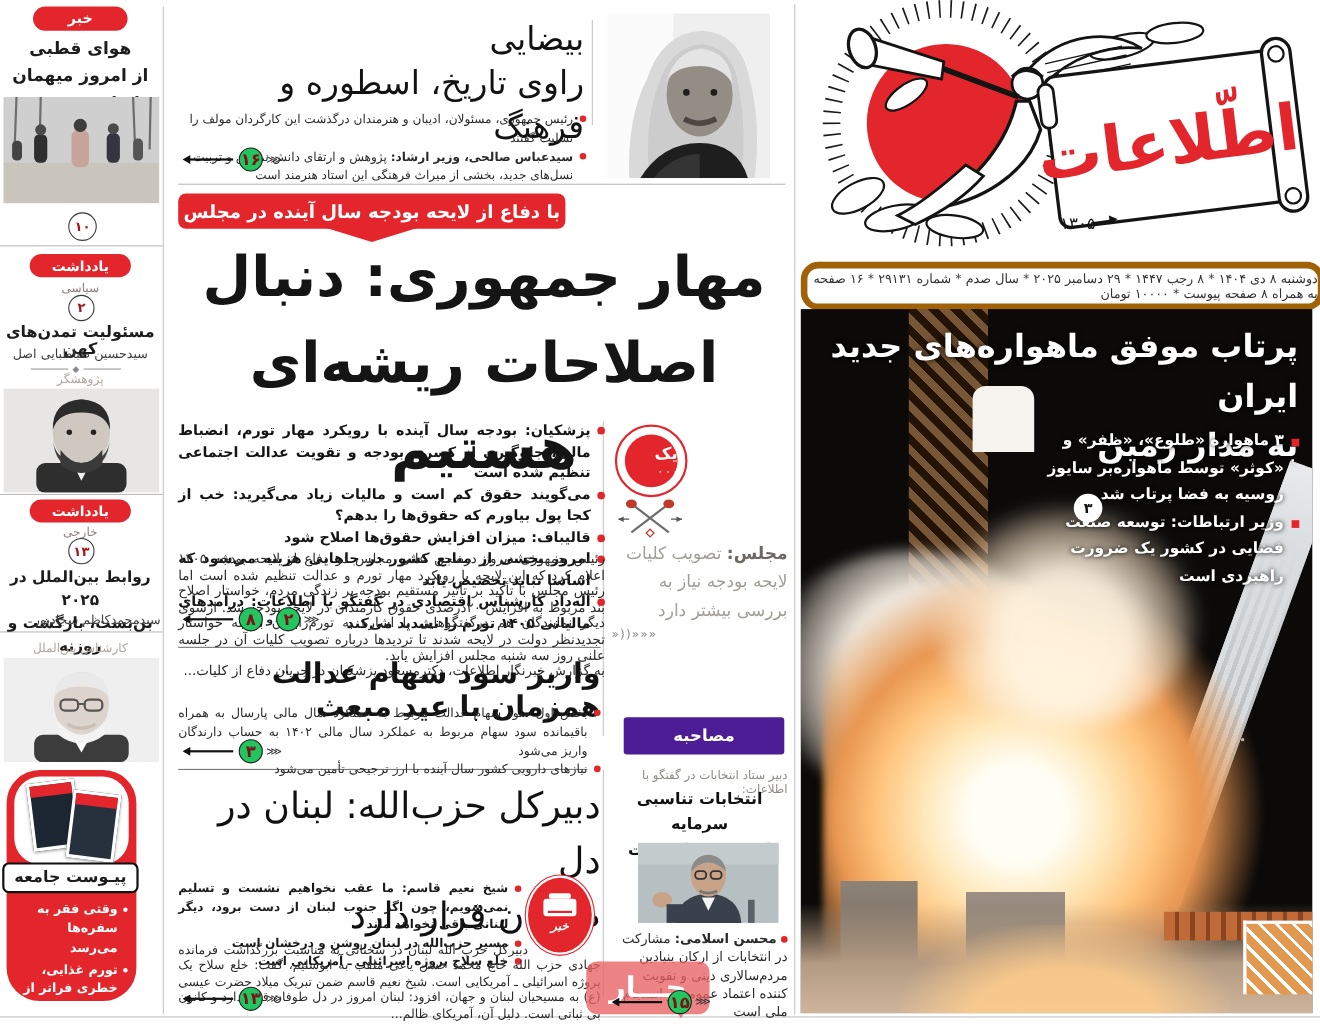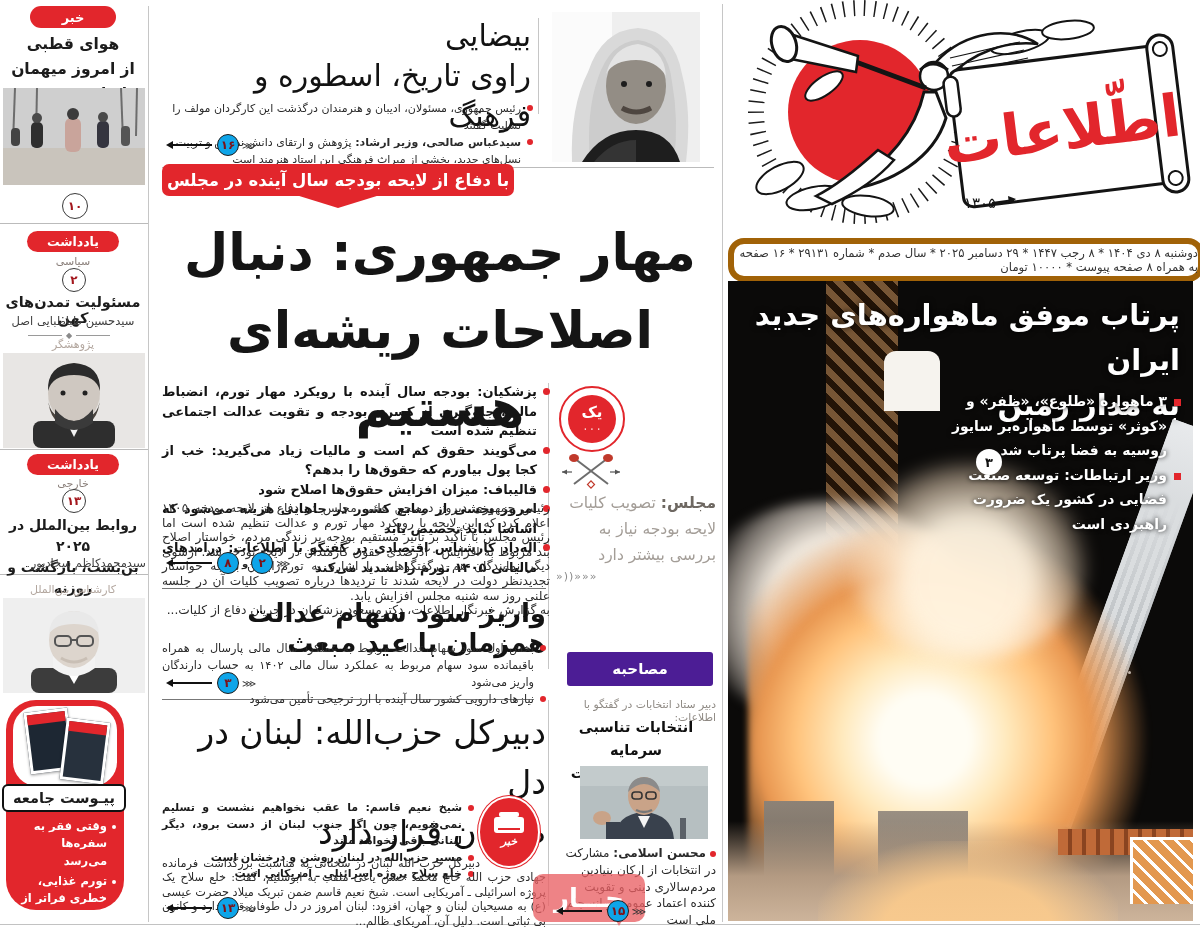--- a/index.html
+++ b/index.html
@@ -7,22 +7,22 @@
          font-family:"DejaVu Sans",sans-serif;direction:rtl;color:#1c1c1c}
   .abs{position:absolute}
   .vrule{position:absolute;width:1px;background:#c6c6c6}
   .hrule{position:absolute;height:1px;background:#9a9a9a}
   .badge{position:absolute;background:#e2262c;color:#fff;font-weight:bold;text-align:center;
          border-radius:14px;display:flex;align-items:center;justify-content:center}
   .sc{position:absolute;width:24px;height:24px;border:1.2px solid #3a3a3a;border-radius:50%;
       display:flex;align-items:center;justify-content:center;font-size:12px;font-weight:bold;color:#a3161c;background:#fff}
   .pn{position:absolute;display:flex;align-items:center;gap:3px;direction:rtl}
   .pn .fe{font-size:10px;color:#333;letter-spacing:-1px}
-  .pn .c{width:20px;height:20px;border:1.3px solid #1d1d1d;border-radius:50%;background:#0ea5e9;
-         display:flex;align-items:center;justify-content:center;font-size:12px;font-weight:bold;color:#7c1217}
+  .pn .c{width:20px;height:20px;border:1.3px solid #1d1d1d;border-radius:50%;background:#22c55e;
+         display:flex;align-items:center;justify-content:center;font-size:15px;font-weight:bold;color:#7c1217}
   .pn .sep{font-size:10px;color:#222;font-weight:bold}
   .pn .al{width:44px;height:1.5px;background:#111;position:relative;margin-right:2px}
   .pn .al::after{content:"";position:absolute;left:-6px;top:-3.5px;border:4px solid transparent;border-right:7px solid #111}
   .bl{display:flex;gap:6px;align-items:flex-start}
   .bl .dot{flex:none;width:7px;height:7px;border-radius:50%;background:#e2262c;margin-top:6px}
   .bl.small .dot{width:6px;height:6px;margin-top:5px}
   .wb{display:flex;gap:5px;align-items:flex-start;color:#fff;font-weight:bold;font-size:11.5px;line-height:1.5;text-align:right}
   .wb .wd{flex:none;width:4px;height:4px;border-radius:50%;background:#fff;margin-top:7px}
   .sqb{display:flex;gap:7px;align-items:flex-start;color:#fff;font-weight:bold;font-size:14px;line-height:1.75;text-align:right}
   .sqb .sq{flex:none;width:7px;height:7px;background:#e2262c;margin-top:10px}
@@ -30,21 +30,21 @@
           display:flex;align-items:center;justify-content:center;border-radius:7px}
   .kicker::after{content:"";position:absolute;bottom:-12px;left:50%;transform:translateX(-50%);
           border-left:42px solid transparent;border-right:42px solid transparent;border-top:13px solid #e2262c}
   .jtext{text-align:justify}
   .role{color:#b3a79f;font-size:11px;text-align:center}
   .minidiv{position:absolute;display:flex;align-items:center;gap:4px;color:#8a8a8a;font-size:8px}
   .minidiv .l{width:34px;height:1px;background:#9a9a9a}
   .stamp-outer{position:absolute;width:62px;height:62px;border:2px solid #e2262c;border-radius:50%;
           display:flex;align-items:center;justify-content:center;background:#fff}
   .stamp-inner{width:48px;height:48px;border-radius:50%;background:#e2262c;color:#fff;display:flex;flex-direction:column;
-          align-items:center;justify-content:center;font-weight:bold;font-size:15px;line-height:1}
+          justify-content:center;font-weight:bold;font-size:15px;line-height:1}
   .stamp-inner .dots{font-size:7px;letter-spacing:2px;margin-top:6px}
   .photo-frame{position:absolute;overflow:hidden}
   .oval-badge{position:absolute;width:58px;height:68px;background:#e2262c;border-radius:50%;
           display:flex;flex-direction:column;align-items:center;justify-content:center;gap:2px;
           box-shadow:0 0 0 2px #fff,0 0 0 3px #e2262c}
   .oval-badge .tw{width:30px;height:16px;background:#fff;border-radius:3px;position:relative}
   .oval-badge .tw::before{content:"";position:absolute;top:-5px;left:5px;width:20px;height:5px;background:#fff;border-radius:2px}
   .oval-badge .tw::after{content:"";position:absolute;bottom:3px;left:4px;width:22px;height:2px;background:#e2262c}
   .oval-badge .lbl{color:#fff;font-size:11px;font-weight:bold;font-style:italic}
   .wm{position:absolute;background:rgba(233,96,100,.78);border-radius:10px;color:#fff;font-weight:bold;
@@ -209,21 +209,21 @@
         <span class="dot"></span>
         <span><b>سیدعباس صالحی، وزیر ارشاد:</b> <span>پژوهش و ارتقای دانش نمایش و تربیت نسل‌های جدید، بخشی از میراث فرهنگی این استاد هنرمند است</span></span>
       </div>
   </div>
   <div class="pn" style="left:168px;top:134px">
     <span class="fe">⋘</span>
     <span class="c">۱۶</span>
     <span class="al"></span>
   </div>
 
-  <div class="kicker" style="left:162px;top:164px;width:352px;height:32px">
+  <div class="kicker" style="left:162px;top:176px;width:352px;height:32px">
       <span>با دفاع از لایحه بودجه سال آینده در مجلس</span>
     </div>
 
   <div class="abs" style="left:162px;top:214px;width:556px;text-align:center;font-weight:bold;font-size:51px;line-height:78px;color:#151515;letter-spacing:-1px">
     <div>مهار جمهوری: دنبال</div>
     <div>اصلاحات ریشه‌ای هستیم</div>
   </div>
 
   <div class="abs" style="left:162px;top:382px;width:388px;font-size:13px;font-weight:bold;line-height:19.5px;color:#151515">
     <div class="bl">

